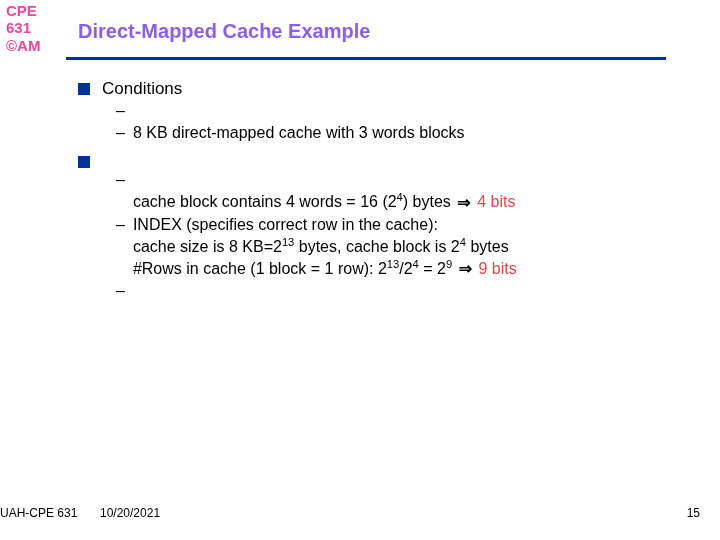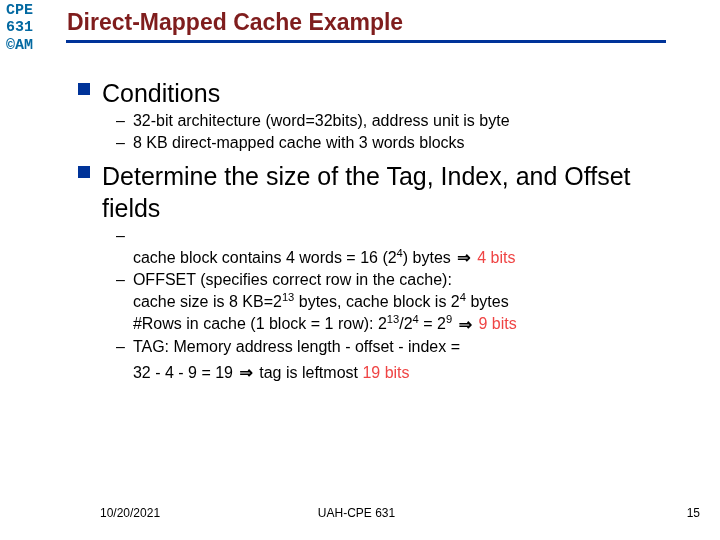--- a/index.html
+++ b/index.html
@@ -16,40 +16,40 @@
     position: relative;
     width: 720px;
     height: 540px;
     box-sizing: border-box;
   }
   .side-label {
     position: absolute;
     left: 6px;
     top: 2px;
     width: 42px;
-    color: #0369a1;
-    font-family: Liberation Mono, monospace;
+    color: #ec4899;
+    font-family: Liberation Sans, sans-serif;
     font-weight: bold;
     font-size: 15px;
     line-height: 1.15;
   }
   .side-label .copy {
     font-size: 15px;
   }
   .title-wrap {
     position: absolute;
     left: 66px;
     top: 8px;
     right: 30px;
   }
   .title {
-    font-size: 23px;
+    font-size: 20px;
     font-weight: bold;
-    color: #7f1d1d;
-    margin: 1px;
+    color: #8b5cf6;
+    margin: 12px;
     padding-bottom: 2px;
   }
   .title-rule {
     height: 3px;
     background: #003399;
     margin-top: 2px;
     width: 600px;
   }
   .content {
     position: absolute;
@@ -65,21 +65,21 @@
   }
   .lvl1 .bullet {
     width: 12px;
     height: 12px;
     background: #003399;
     flex: 0 0 12px;
     margin-top: 5px;
     margin-right: 12px;
   }
   .lvl1 .txt {
-    font-size: 25px;
+    font-size: 17px;
     line-height: 1.25;
   }
   .lvl2-group {
     margin-left: 38px;
     margin-top: 2px;
     margin-bottom: 8px;
   }
   .lvl2 {
     display: flex;
     align-items: flex-start;
@@ -106,21 +106,21 @@
   .footer {
     position: absolute;
     left: 0;
     right: 0;
     bottom: 14px;
     height: 20px;
     font-size: 12px;
     color: #000;
   }
   .footer .date { position: absolute; left: 100px; }
-  .footer .course { position: absolute; left: 0; right: 7px; text-align: center; }
+  .footer .course { position: absolute; left: 0; right: 7px; }
   .footer .page { position: absolute; right: 20px; font-size: 12px; }
   sup { font-size: 0.7em; }
 </style>
 </head>
 <body>
 
 <div class="slide">
 
   <div class="side-label">
     <div>CPE</div>
@@ -135,58 +135,51 @@
 
   <div class="content">
 
     <div class="lvl1">
       <span class="bullet"></span>
       <span class="txt">Conditions</span>
     </div>
     <div class="lvl2-group">
       <div class="lvl2">
         <span class="dash">–</span>
-        <span class="txt">32-bit architecture (word=32bits), address unit is byte</span>
       </div>
       <div class="lvl2">
         <span class="dash">–</span>
         <span class="txt">8 KB direct-mapped cache with 3 words blocks</span>
       </div>
     </div>
 
     <div class="lvl1">
       <span class="bullet"></span>
-      <span class="txt">Determine the size of the Tag, Index, and Offset fields</span>
     </div>
     <div class="lvl2-group">
 
       <div class="lvl2">
         <span class="dash">–</span>
         <span class="txt">
           <br>
           <span>cache block contains 4 words = 16 (2</span><sup>4</sup><span>) bytes </span><span class="arrow">⇒</span><span class="red"> 4 bits</span>
         </span>
       </div>
 
       <div class="lvl2">
         <span class="dash">–</span>
         <span class="txt">
-          <span>OFFSET (specifies correct row in the cache):</span><br>
+          <span>INDEX (specifies correct row in the cache):</span><br>
           <span>cache size is 8 KB=2</span><sup>13</sup><span> bytes, cache block is 2</span><sup>4</sup><span> bytes</span><br>
           <span>#Rows in cache (1 block = 1 row): 2</span><sup>13</sup><span>/2</span><sup>4</sup><span> = 2</span><sup>9</sup><span> </span><span class="arrow">⇒</span><span class="red"> 9 bits</span>
         </span>
       </div>
 
       <div class="lvl2">
         <span class="dash">–</span>
-        <span class="txt">
-          <span>TAG: Memory address length - offset - index =</span>
-          <div class="spacer-before-final"></div>
-          <span>32 - 4 - 9 = 19 </span><span class="arrow">⇒</span><span> tag is leftmost </span><span class="red">19 bits</span>
-        </span>
       </div>
 
     </div>
 
   </div>
 
   <div class="footer">
     <span class="date">10/20/2021</span>
     <span class="course">UAH-CPE 631</span>
     <span class="page">15</span>

